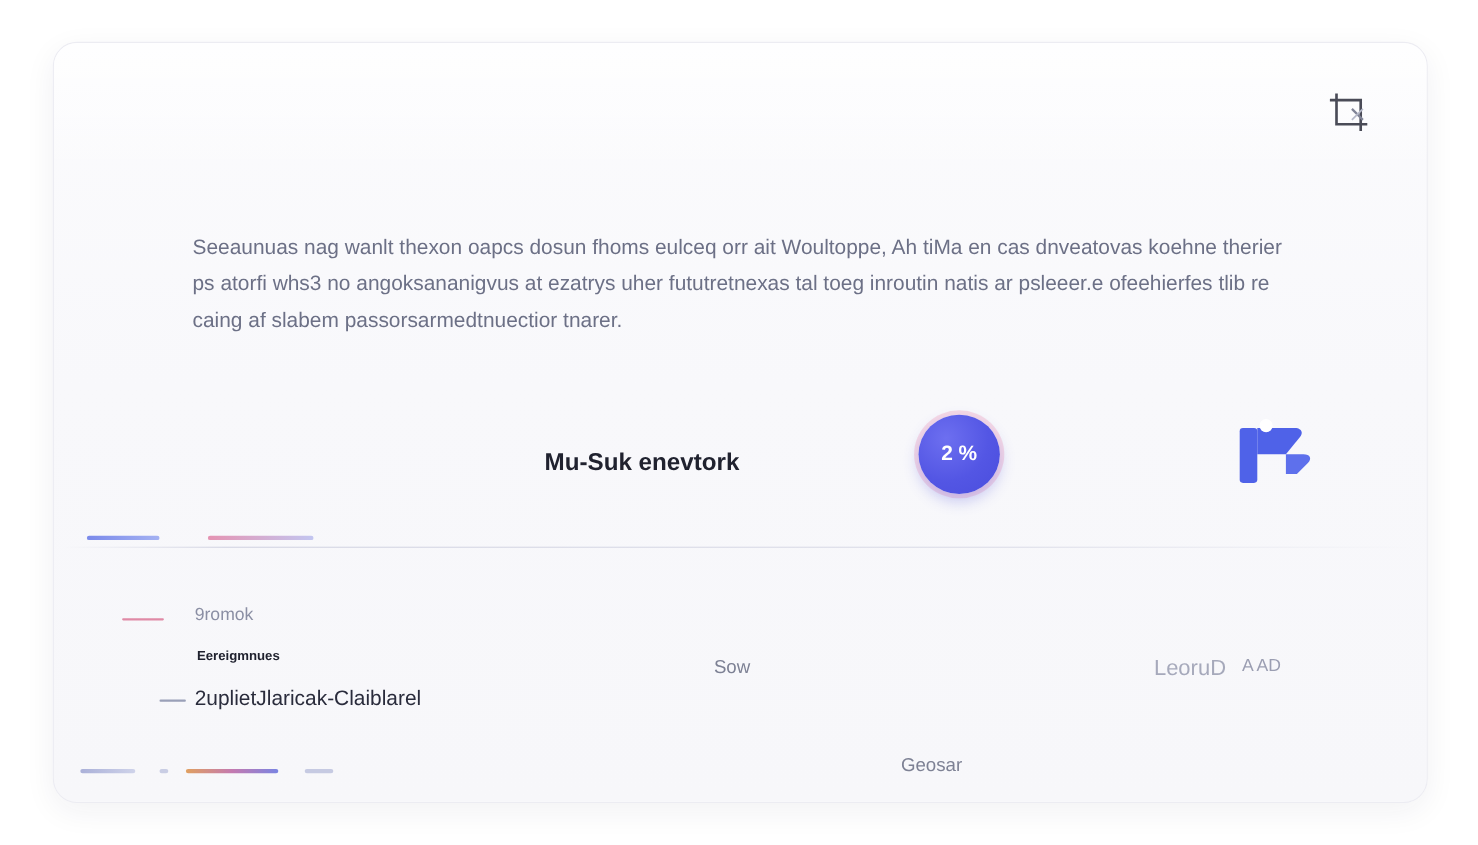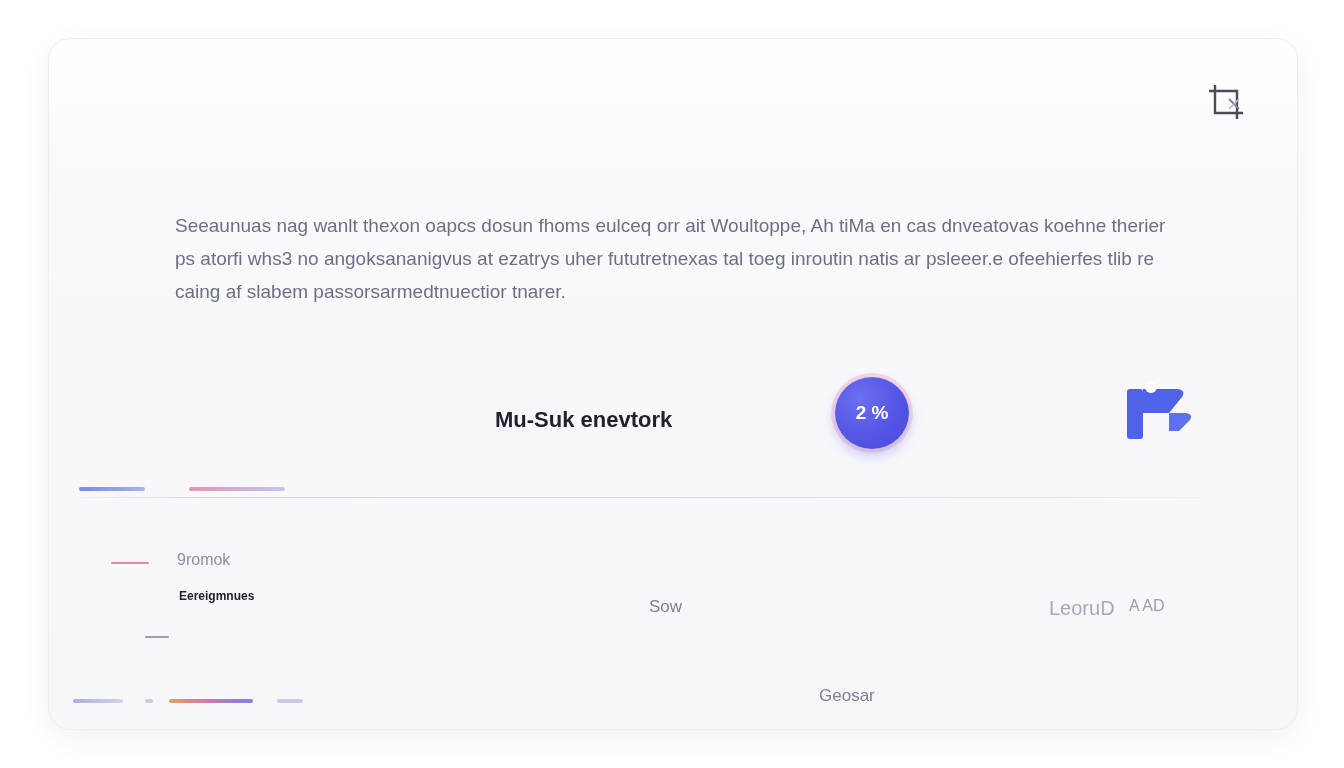--- a/index.html
+++ b/index.html
@@ -259,20 +259,21 @@
     <div class="ghost-bar gb-2"></div>
     <div class="hairline"></div>
 
     <div class="lower">
 
       <div class="list-dash ld-1"></div>
       <div class="list-dash ld-2"></div>
 
       <div class="list-text lt-1">9romok</div>
       <div class="list-text lt-2">Eereigmnues</div>
+      <div class="list-text lt-3">2uplietJlaricak-Claiblarel</div>
 
       <div class="col-text ct-sow">Sow</div>
 
       <div class="col-text ct-geo">Geosar</div>
       <div class="col-text ct-leond">LeoruD</div>
       <div class="col-text ct-aad">A  AD</div>
 
       <div class="bb bb-1"></div>
       <div class="bb bb-2"></div>
       <div class="bb bb-3"></div>

